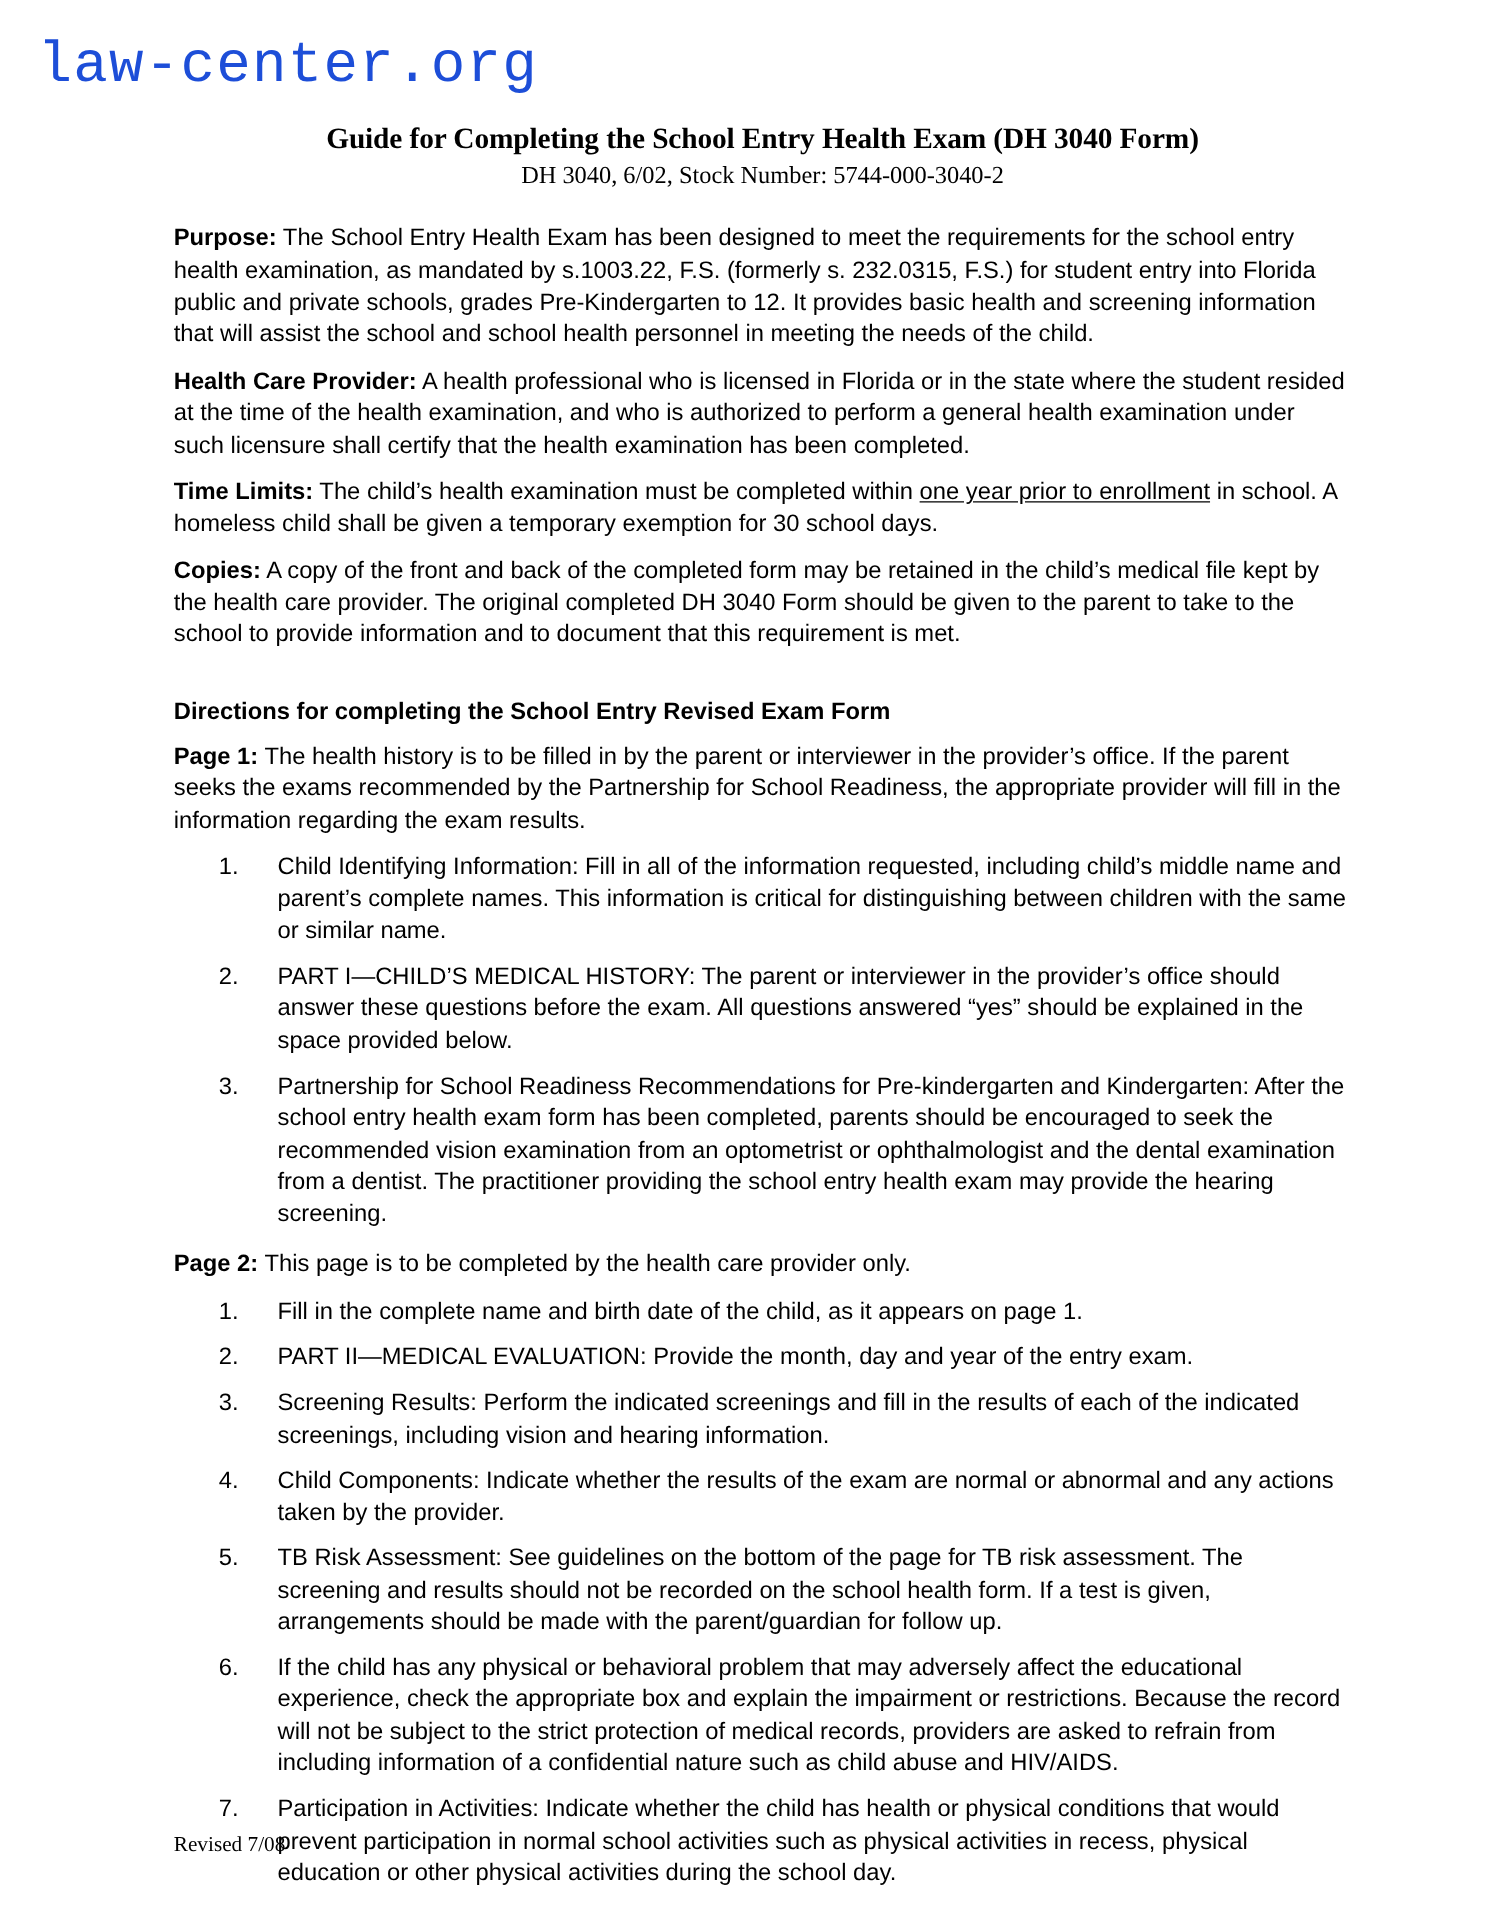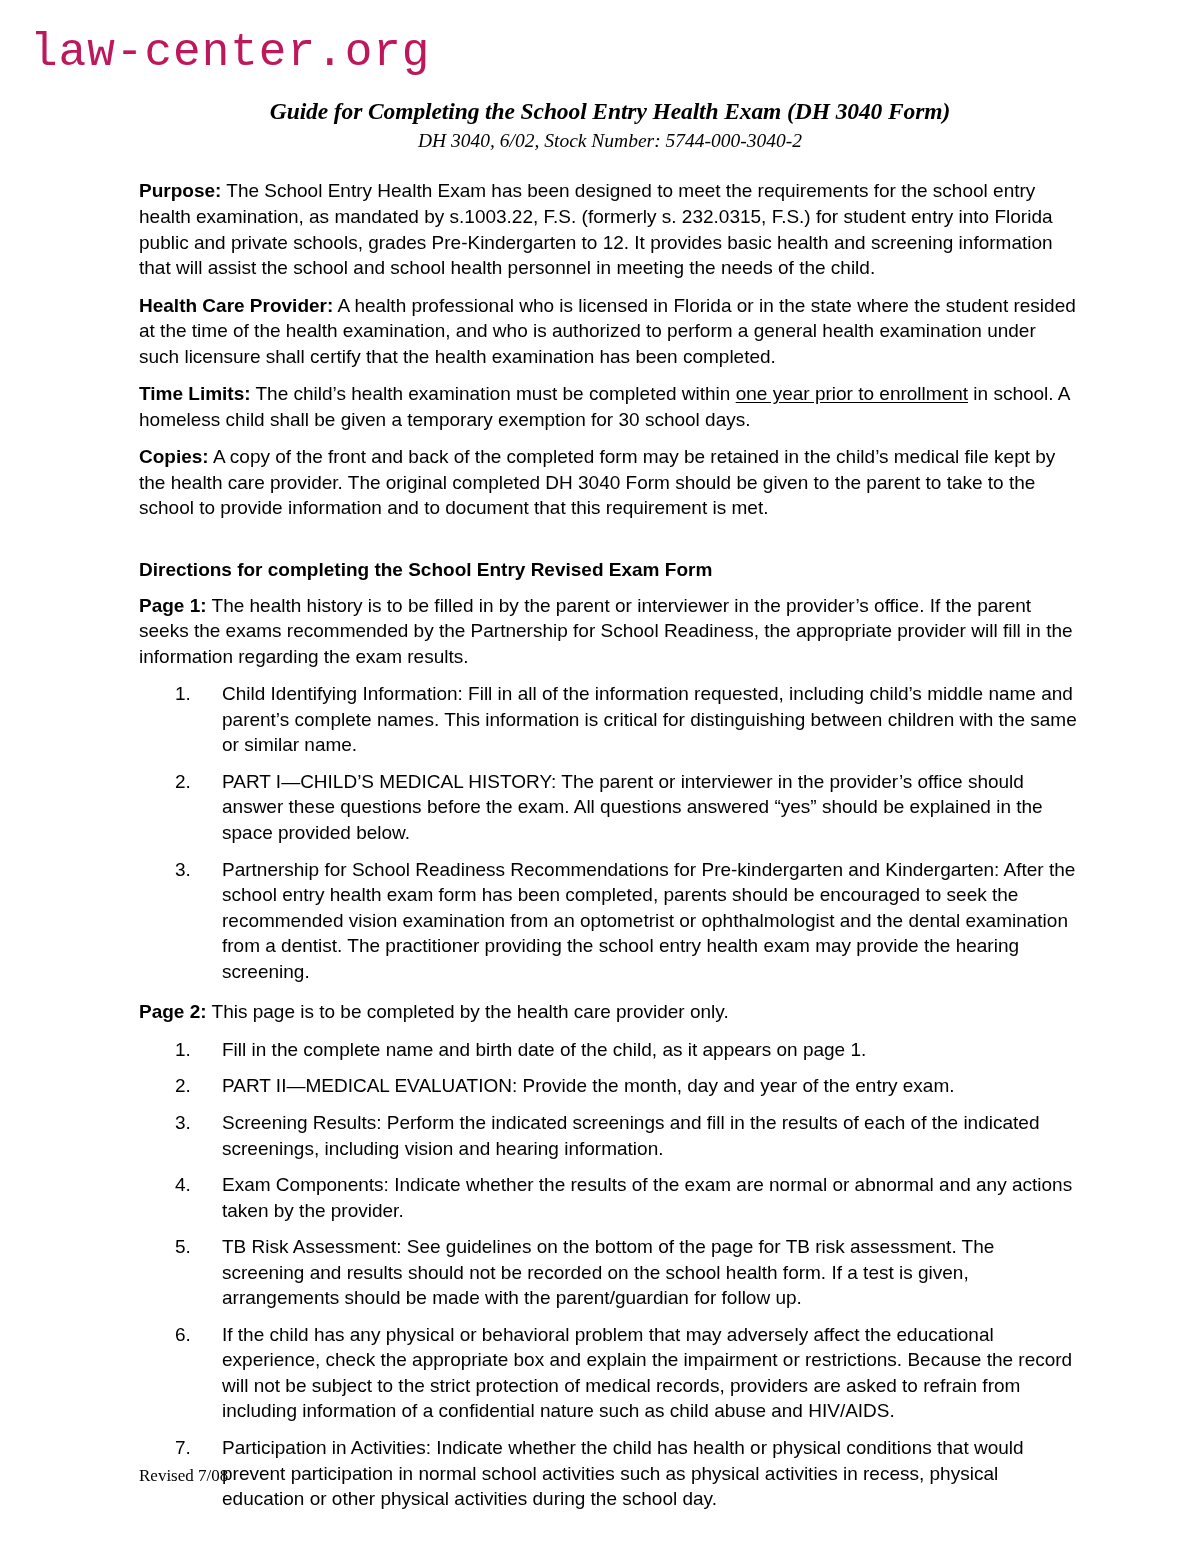--- a/index.html
+++ b/index.html
@@ -17,39 +17,38 @@
   }
 
   
   .watermark {
     position: absolute;
     left: 30px;
     top: 30px;
     font-family: "Liberation Mono", "DejaVu Sans Mono", monospace;
     font-size: 46px;
     letter-spacing: 1px;
-    color: #be185d;
+    color: #1d4ed8;
     font-weight: 400;
     line-height: 1;
     white-space: nowrap;
   }
 
   
   .page {
     position: absolute;
     left: 139px;
     top: 0;
     width: 942px;
   }
 
   .title-block {
     text-align: center;
     font-family: "Liberation Serif", serif;
     margin-top: 98px;
-    font-style: italic;
   }
   .doc-title {
     font-size: 23.5px;
     font-weight: bold;
     line-height: 1.15;
     letter-spacing: -0.1px;
   }
   .doc-subtitle {
     font-size: 19.5px;
     font-weight: normal;
@@ -188,21 +187,21 @@
     <li>
         <span class="num">2.</span>
         <span class="txt">PART II—MEDICAL EVALUATION:  Provide the month, day and year of the entry exam.</span>
       </li>
     <li>
         <span class="num">3.</span>
         <span class="txt">Screening Results:  Perform the indicated screenings and fill in the results of each of the indicated screenings, including vision and hearing information.</span>
       </li>
     <li>
         <span class="num">4.</span>
-        <span class="txt">Exam Components:  Indicate whether the results of the exam are normal or abnormal and any actions taken by the provider.</span>
+        <span class="txt">Child Components:  Indicate whether the results of the exam are normal or abnormal and any actions taken by the provider.</span>
       </li>
     <li>
         <span class="num">5.</span>
         <span class="txt">TB Risk Assessment:  See guidelines on the bottom of the page for TB risk assessment.  The screening and results should not be recorded on the school health form.  If a test is given, arrangements should be made with the parent/guardian for follow up.</span>
       </li>
     <li>
         <span class="num">6.</span>
         <span class="txt">If the child has any physical or behavioral problem that may adversely affect the educational experience, check the appropriate box and explain the impairment or restrictions.  Because the record will not be subject to the strict protection of medical records, providers are asked to refrain from including information of a confidential nature such as child abuse and HIV/AIDS.</span>
       </li>
     <li>

